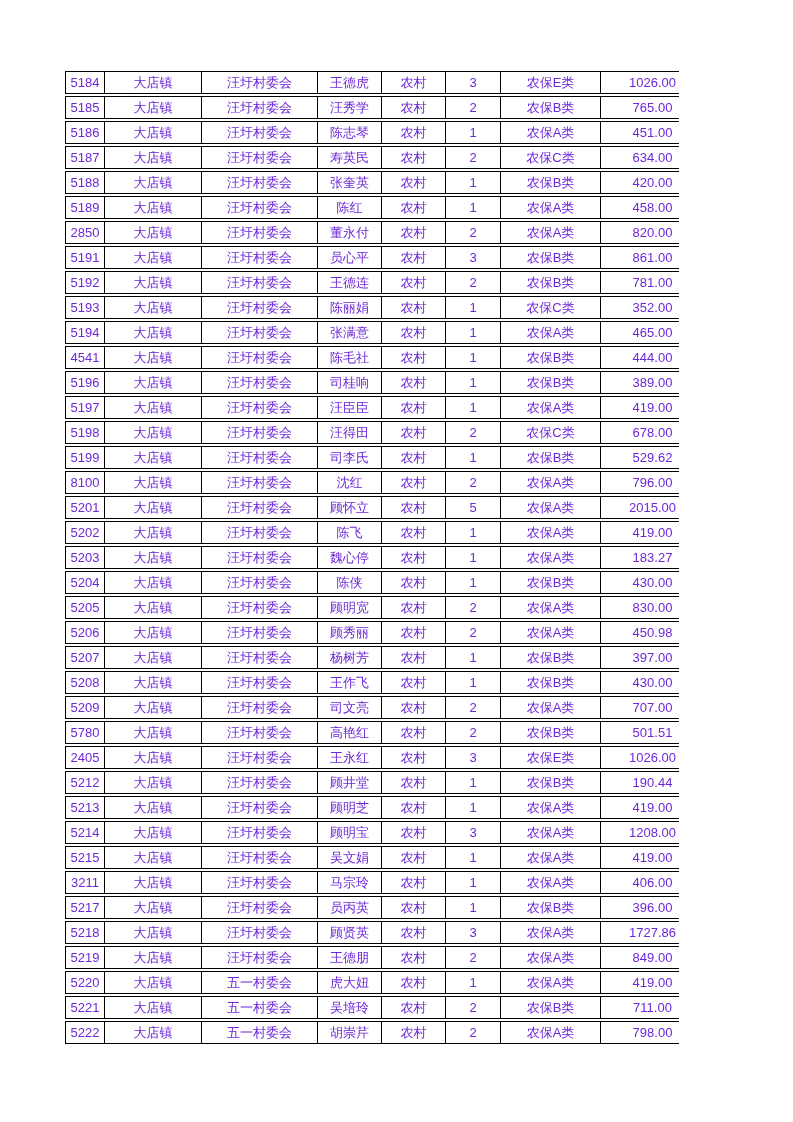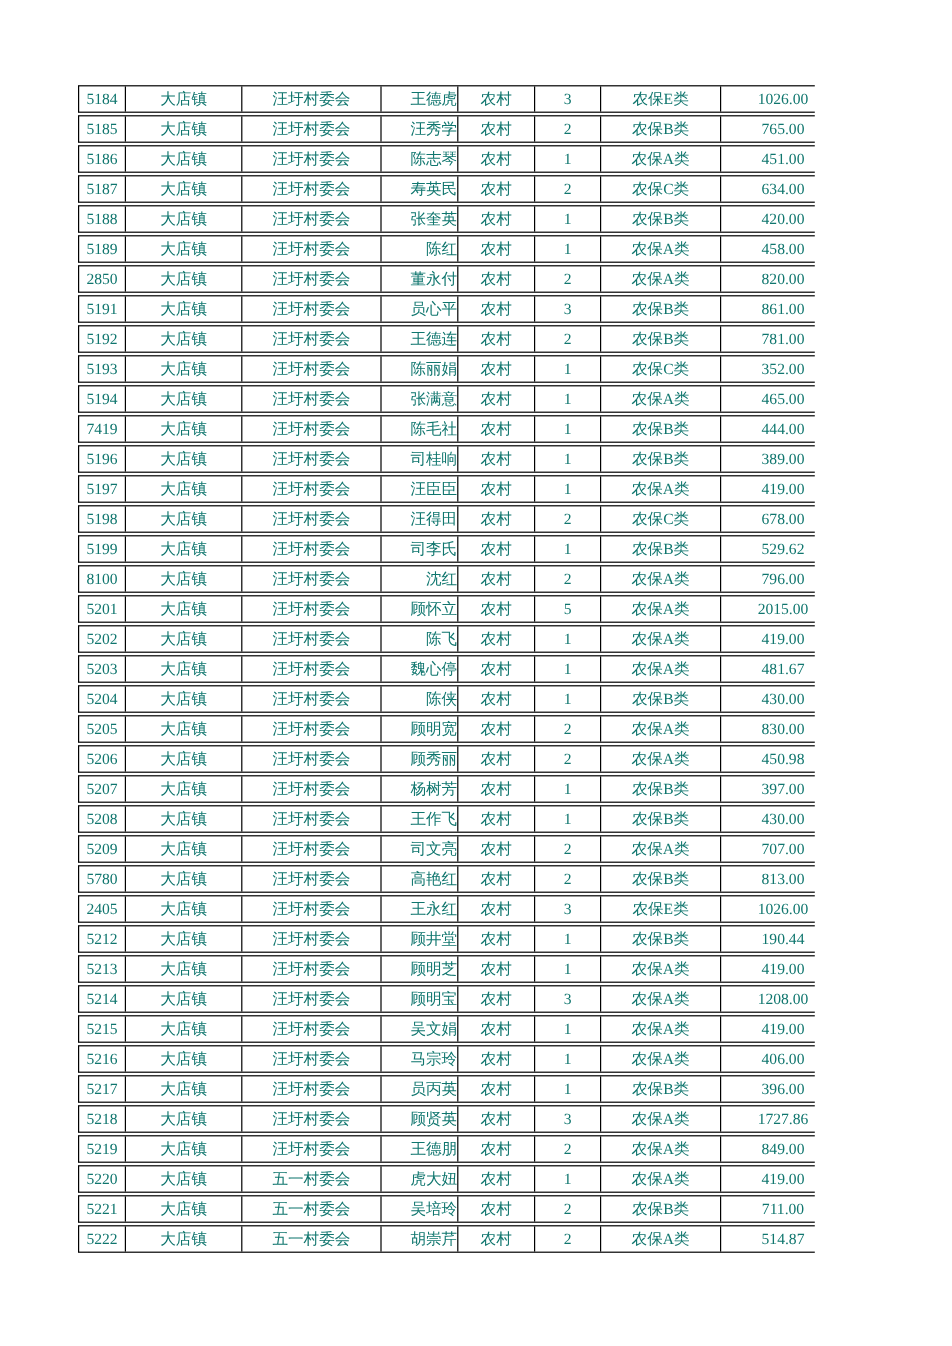--- a/index.html
+++ b/index.html
@@ -6,22 +6,22 @@
     margin: 0;
     padding: 0;
     background: #ffffff;
   }
   .page {
     position: relative;
     width: 679px;
     height: 1122px;
     background: #ffffff;
     overflow: hidden;
-    font-family: Liberation Serif, serif;
-    color: #0f766e;
+    font-family: Liberation Sans, sans-serif;
+    color: #6d28d9;
   }
   .doc-table {
     position: absolute;
     left: 65px;
     top: 71px;
     width: 640px;
   }
   .row {
     display: flex;
     box-sizing: border-box;
@@ -40,21 +40,21 @@
     overflow: hidden;
     border-right: 1px solid #000000;
   }
   .cell:last-child {
     border-right: none;
   }
   
   .c0 { width: 39px; }
   .c1 { width: 97px; }
   .c2 { width: 116px; }
-  .c3 { width: 64px; text-align: right; }
+  .c3 { width: 64px; }
   .c4 { width: 64px; }
   .c5 { width: 55px; }
   .c6 { width: 100px; }
   .c7 { width: 103px; }
 </style>
 </head>
 <body>
 
 <div class="page">
   <div class="doc-table">
@@ -162,21 +162,21 @@
         <div class="cell c0">5194</div>
         <div class="cell c1">大店镇</div>
         <div class="cell c2">汪圩村委会</div>
         <div class="cell c3">张满意</div>
         <div class="cell c4">农村</div>
         <div class="cell c5">1</div>
         <div class="cell c6">农保A类</div>
         <div class="cell c7">465.00</div>
       </div>
       <div class="row">
-        <div class="cell c0">7419</div>
+        <div class="cell c0">4541</div>
         <div class="cell c1">大店镇</div>
         <div class="cell c2">汪圩村委会</div>
         <div class="cell c3">陈毛社</div>
         <div class="cell c4">农村</div>
         <div class="cell c5">1</div>
         <div class="cell c6">农保B类</div>
         <div class="cell c7">444.00</div>
       </div>
       <div class="row">
         <div class="cell c0">5196</div>
@@ -249,21 +249,21 @@
         <div class="cell c7">419.00</div>
       </div>
       <div class="row">
         <div class="cell c0">5203</div>
         <div class="cell c1">大店镇</div>
         <div class="cell c2">汪圩村委会</div>
         <div class="cell c3">魏心停</div>
         <div class="cell c4">农村</div>
         <div class="cell c5">1</div>
         <div class="cell c6">农保A类</div>
-        <div class="cell c7">481.67</div>
+        <div class="cell c7">183.27</div>
       </div>
       <div class="row">
         <div class="cell c0">5204</div>
         <div class="cell c1">大店镇</div>
         <div class="cell c2">汪圩村委会</div>
         <div class="cell c3">陈侠</div>
         <div class="cell c4">农村</div>
         <div class="cell c5">1</div>
         <div class="cell c6">农保B类</div>
         <div class="cell c7">430.00</div>
@@ -319,21 +319,21 @@
         <div class="cell c7">707.00</div>
       </div>
       <div class="row">
         <div class="cell c0">5780</div>
         <div class="cell c1">大店镇</div>
         <div class="cell c2">汪圩村委会</div>
         <div class="cell c3">高艳红</div>
         <div class="cell c4">农村</div>
         <div class="cell c5">2</div>
         <div class="cell c6">农保B类</div>
-        <div class="cell c7">813.00</div>
+        <div class="cell c7">501.51</div>
       </div>
       <div class="row">
         <div class="cell c0">2405</div>
         <div class="cell c1">大店镇</div>
         <div class="cell c2">汪圩村委会</div>
         <div class="cell c3">王永红</div>
         <div class="cell c4">农村</div>
         <div class="cell c5">3</div>
         <div class="cell c6">农保E类</div>
         <div class="cell c7">1026.00</div>
@@ -372,21 +372,21 @@
         <div class="cell c0">5215</div>
         <div class="cell c1">大店镇</div>
         <div class="cell c2">汪圩村委会</div>
         <div class="cell c3">吴文娟</div>
         <div class="cell c4">农村</div>
         <div class="cell c5">1</div>
         <div class="cell c6">农保A类</div>
         <div class="cell c7">419.00</div>
       </div>
       <div class="row">
-        <div class="cell c0">5216</div>
+        <div class="cell c0">3211</div>
         <div class="cell c1">大店镇</div>
         <div class="cell c2">汪圩村委会</div>
         <div class="cell c3">马宗玲</div>
         <div class="cell c4">农村</div>
         <div class="cell c5">1</div>
         <div class="cell c6">农保A类</div>
         <div class="cell c7">406.00</div>
       </div>
       <div class="row">
         <div class="cell c0">5217</div>
@@ -439,16 +439,16 @@
         <div class="cell c7">711.00</div>
       </div>
       <div class="row">
         <div class="cell c0">5222</div>
         <div class="cell c1">大店镇</div>
         <div class="cell c2">五一村委会</div>
         <div class="cell c3">胡崇芹</div>
         <div class="cell c4">农村</div>
         <div class="cell c5">2</div>
         <div class="cell c6">农保A类</div>
-        <div class="cell c7">514.87</div>
+        <div class="cell c7">798.00</div>
       </div>
     </div>
 </div>
 
 </body></html>

